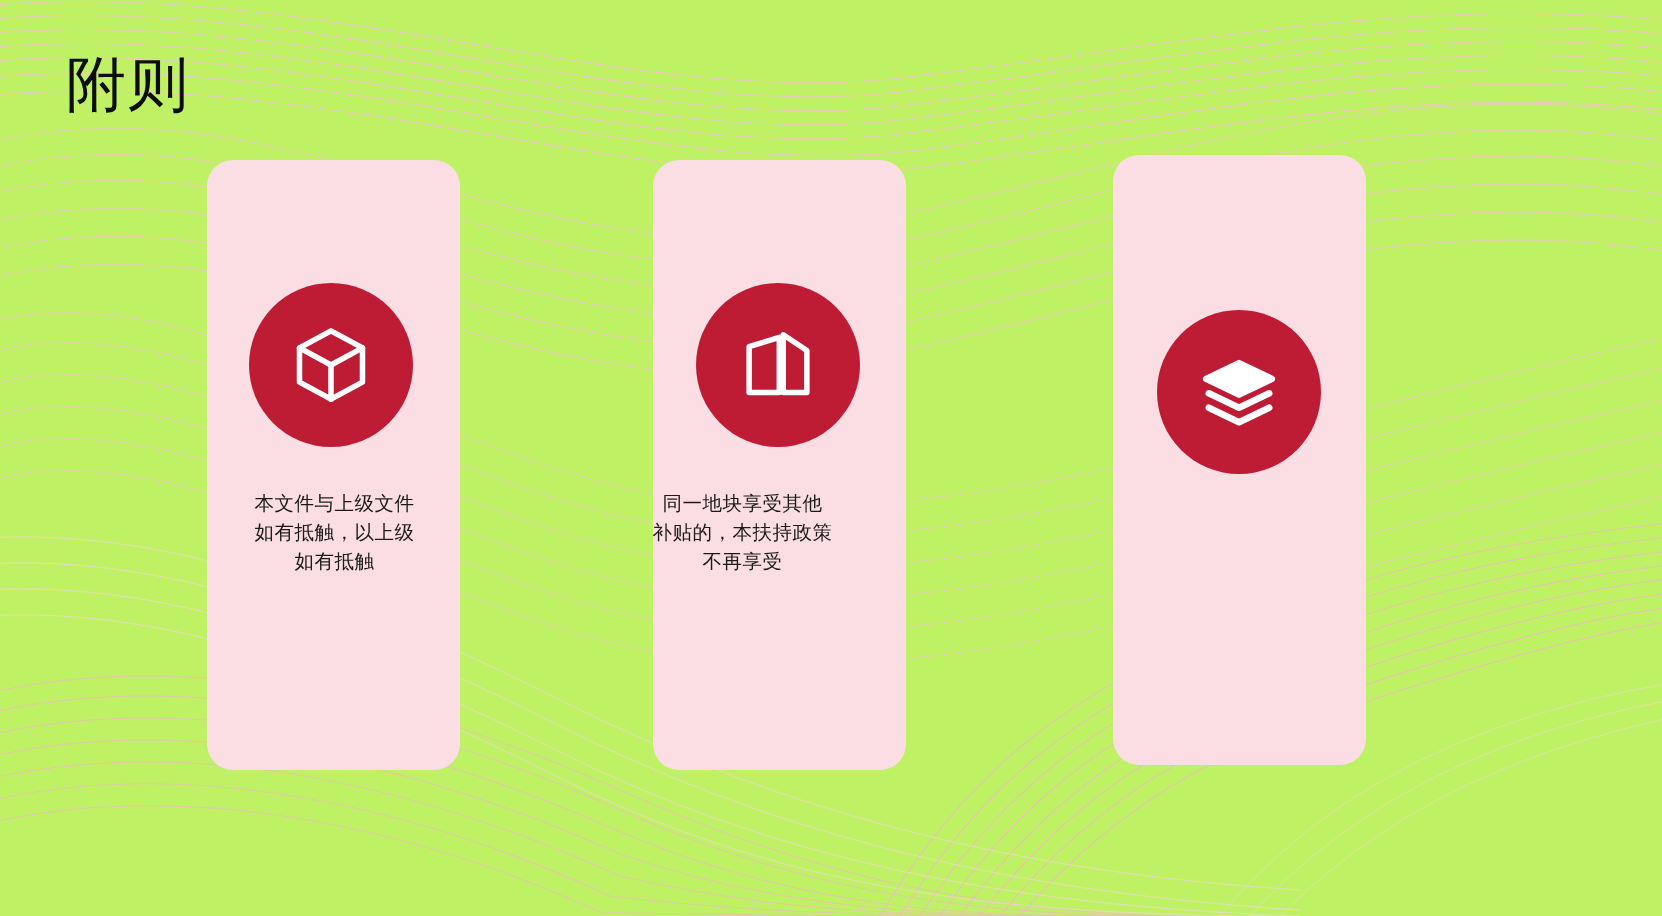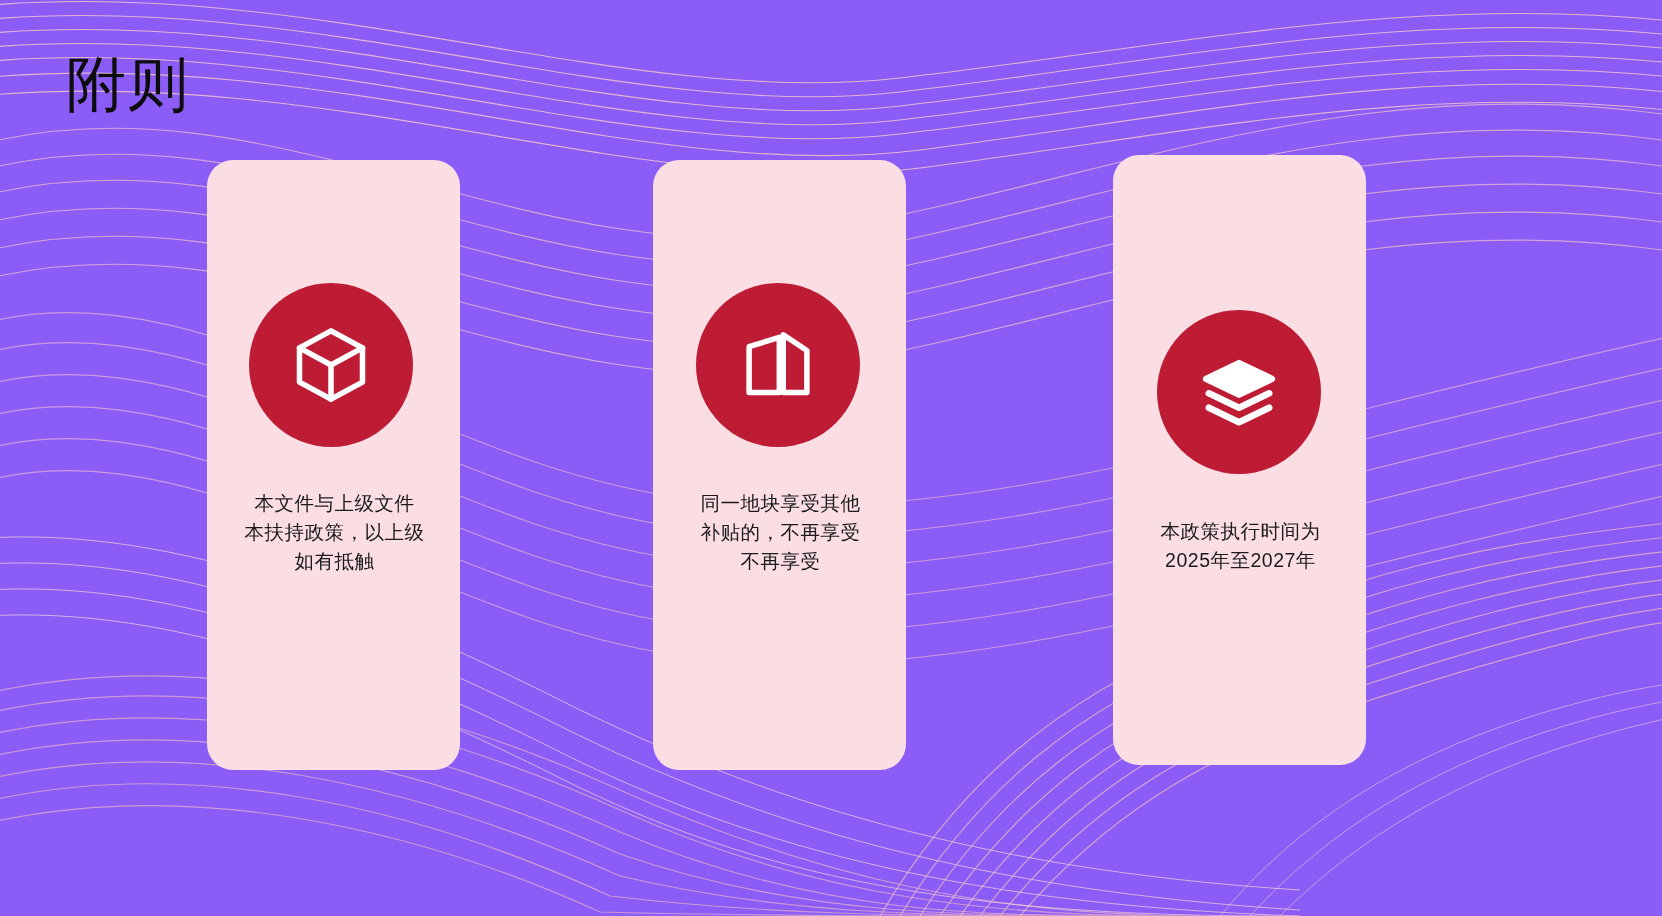--- a/index.html
+++ b/index.html
@@ -12,21 +12,21 @@
     overflow: hidden;
     background: #ffffff;
     font-family: "Liberation Sans", "DejaVu Sans", sans-serif;
     position: relative;
   }
   #slide {
     position: absolute;
     inset: 0;
     width: 1662px;
     height: 916px;
-    background: #8b5cf6;
+    background: #bef264;
     overflow: hidden;
   }
   #bg-waves {
     position: absolute;
     inset: 0;
     width: 1662px;
     height: 916px;
     pointer-events: none;
     z-index: 0;
   }
@@ -74,21 +74,21 @@
   .card-text {
     position: absolute;
     text-align: center;
     font-size: 19.5px;
     line-height: 29px;
     color: #1b1b1b;
     z-index: 5;
     letter-spacing: 0.5px;
   }
   .text-1 { left: 232px; top: 489px; width: 205px; }
-  .text-2 { left: 678px; top: 489px; width: 205px; }
+  .text-2 { left: 640px; top: 489px; width: 205px; }
   .text-3 { left: 1138px; top: 517px; width: 205px; }
 </style>
 </head>
 <body>
 
 <div id="slide">
 
   <svg id="bg-waves" viewBox="0 0 1662 916" preserveAspectRatio="none" xmlns="http://www.w3.org/2000/svg">
     <g fill="none" stroke="#F3C4CB" stroke-width="1.1" opacity="0.85">
       <path d="M-40,8 C300,-30 620,110 900,78 C1180,46 1420,-10 1700,24"></path>
@@ -154,47 +154,43 @@
     <span>
       <svg viewBox="0 0 64 64" xmlns="http://www.w3.org/2000/svg" fill="none" stroke="#ffffff" stroke-width="4.2" stroke-linejoin="round" stroke-linecap="round">
         <path d="M32 6 L56 19 L56 45 L32 58 L8 45 L8 19 Z"></path>
         <path d="M8 19 L32 32 L56 19"></path>
         <path d="M32 32 L32 58"></path>
       </svg>
     </span>
   </div>
   <div class="card-text text-1">
     <div>本文件与上级文件</div>
-    <div>本扶持政策，以上级</div>
+    <div>如有抵触，以上级</div>
     <div>如有抵触</div>
   </div>
 
   <div class="card card-2"></div>
   <div class="icon-circle circle-2">
     <span>
       <svg viewBox="0 0 64 64" xmlns="http://www.w3.org/2000/svg" fill="none" stroke="#ffffff" stroke-width="4.2" stroke-linejoin="round" stroke-linecap="round">
         <path d="M10 18 L33 11 L33 53 L10 53 Z"></path>
         <path d="M36 9 L36 53 L54 53 L54 21 Z"></path>
       </svg>
     </span>
   </div>
   <div class="card-text text-2">
     <div>同一地块享受其他</div>
-    <div>补贴的，不再享受</div>
+    <div>补贴的，本扶持政策</div>
     <div>不再享受</div>
   </div>
 
   <div class="card card-3"></div>
   <div class="icon-circle circle-3">
     <span>
       <svg viewBox="0 0 64 64" xmlns="http://www.w3.org/2000/svg" fill="none" stroke="#ffffff" stroke-width="5" stroke-linejoin="round" stroke-linecap="round">
         <path d="M32 10 L57 22 L32 34 L7 22 Z" fill="#ffffff"></path>
         <path d="M9 33 L32 44 L55 33"></path>
         <path d="M9 44 L32 55 L55 44"></path>
       </svg>
     </span>
   </div>
-  <div class="card-text text-3">
-    <div>本政策执行时间为</div>
-    <div>2025年至2027年</div>
-  </div>
 
 </div>
 
 </body></html>

